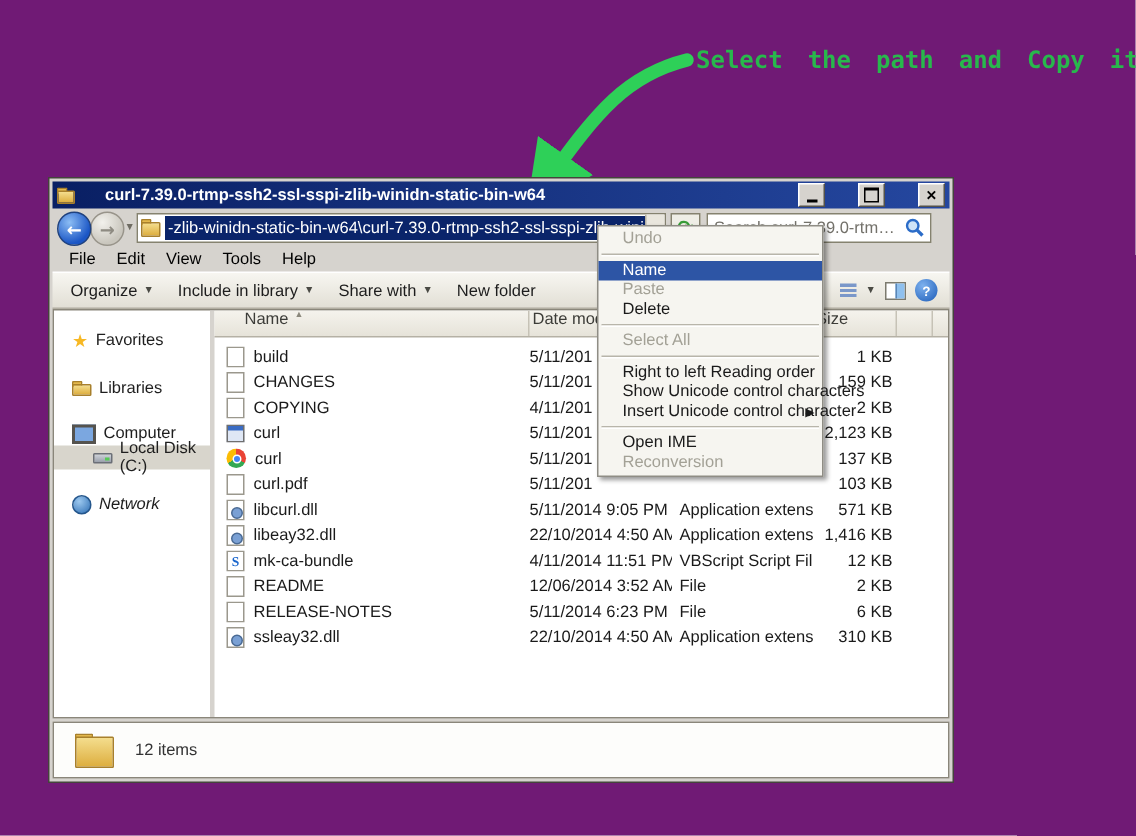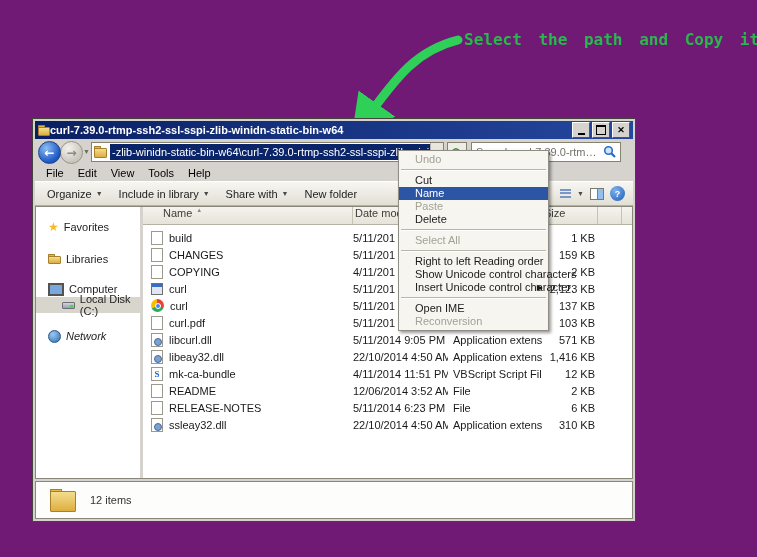--- a/index.html
+++ b/index.html
@@ -6,21 +6,21 @@
   .canvas{position:relative;width:757px;height:557px;background:#701a75;overflow:hidden;
           font-family:"Liberation Sans",sans-serif;-webkit-font-smoothing:none;}
   
   .ann-text{position:absolute;left:464px;top:30px;font:bold 16px "DejaVu Sans Mono",monospace;
             color:#28b84c;word-spacing:7px;white-space:nowrap;}
   .ann-svg{position:absolute;left:0;top:0;pointer-events:none;}
   
   .win{position:absolute;left:32px;top:118px;width:604px;height:404px;background:#d6d3ce;
        border:1px solid #45443c;box-sizing:border-box;padding:2px;display:flex;flex-direction:column;}
   .titlebar{height:18px;background:linear-gradient(90deg,#091f63,#25479f);display:flex;align-items:center;
-            padding:0 3px;color:#fff;font-size:11px;font-weight:bold;gap:0;flex:0 0 auto;}
+            padding:0 3px;color:#fff;font-size:11px;font-weight:bold;gap:20px;flex:0 0 auto;}
   .titlebar .ttext{flex:1;white-space:nowrap;overflow:hidden;}
   .wbtn{width:16px;height:14px;background:#d6d3ce;border:1px solid;border-color:#fff #55534a #55534a #fff;
         display:flex;align-items:center;justify-content:center;margin-left:2px;font:bold 9px "Liberation Sans",sans-serif;color:#000;}
   .glyph-min{width:7px;height:2px;background:#000;margin-top:7px;}
   .glyph-max{width:8px;height:7px;border:1px solid #000;border-top-width:2px;}
   
   .fold{position:relative;display:inline-block;}
   .fold i{position:absolute;left:0;top:0;width:38%;height:3px;background:#e3b84d;border:1px solid #a8802c;border-bottom:none;border-radius:1px 1px 0 0;}
   .fold b{position:absolute;left:0;top:2px;right:0;bottom:0;background:linear-gradient(#f4dd8d,#ddae3f);border:1px solid #a8802c;border-radius:1px;}
   
@@ -373,21 +373,20 @@
           <i></i>
           <b></b>
         </span>
       <span>12 items</span>
     </div>
   </div>
 
   <div class="ctx" id="ctx-menu">
       <div class="mi dis"><span>Undo</span></div>
       <div class="msep"></div>
-      <div class="mi"><span>Cut</span></div>
       <div class="mi hl"><span>Name</span></div>
       <div class="mi dis"><span>Paste</span></div>
       <div class="mi"><span>Delete</span></div>
       <div class="msep"></div>
       <div class="mi dis"><span>Select All</span></div>
       <div class="msep"></div>
       <div class="mi"><span>Right to left Reading order</span></div>
       <div class="mi"><span>Show Unicode control characters</span></div>
       <div class="mi"><span>Insert Unicode control character</span><span class="sub">▶</span></div>
       <div class="msep"></div>

